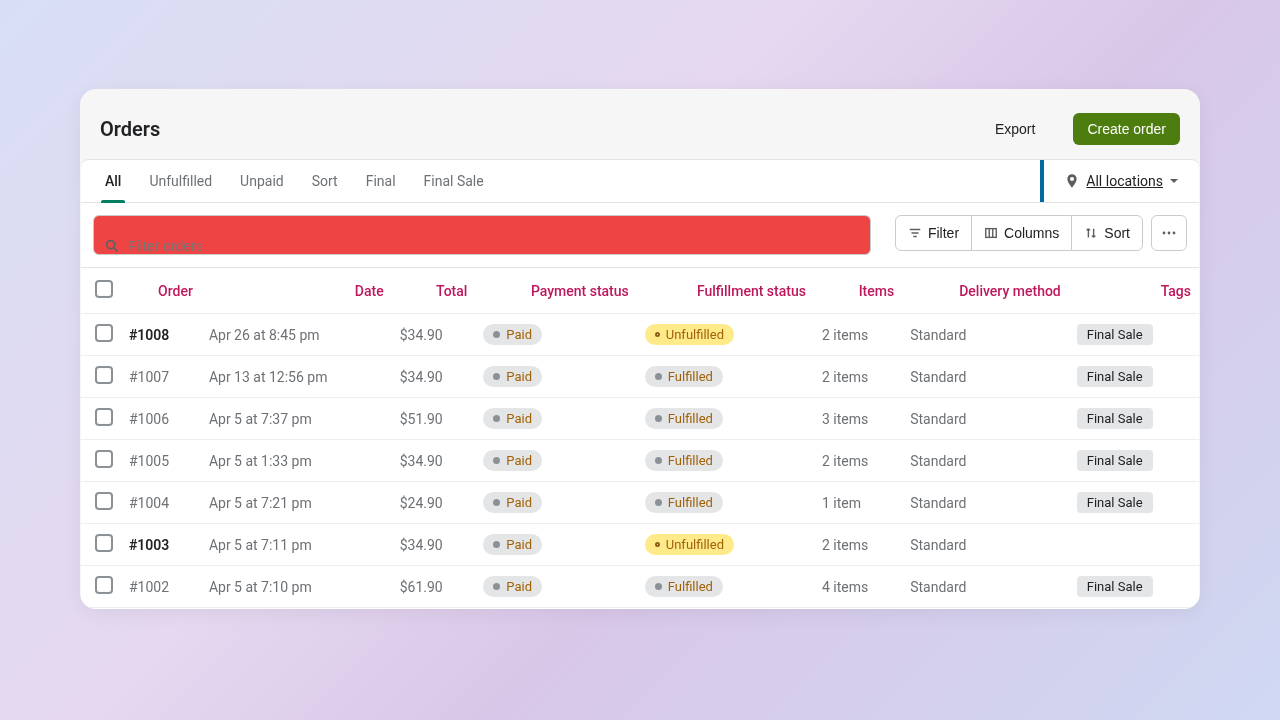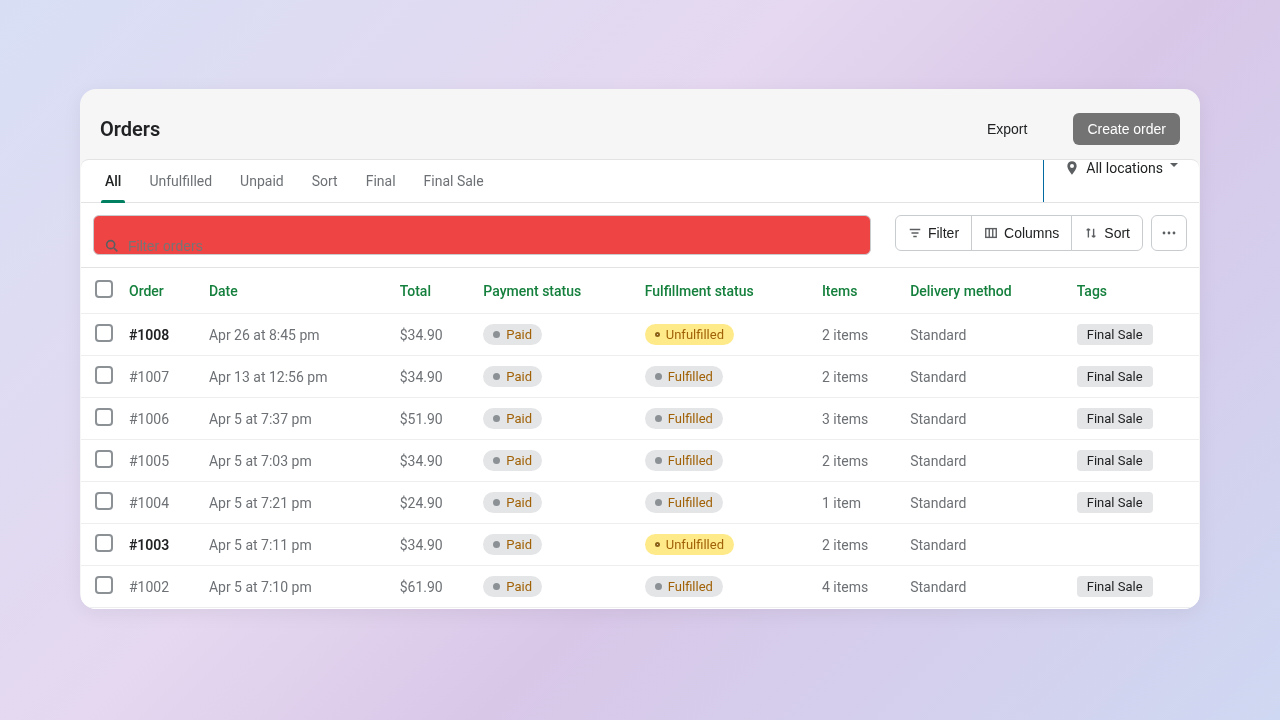--- a/index.html
+++ b/index.html
@@ -30,36 +30,36 @@
     padding: 24px 20px 14px 20px;
   }
   .title {
     font-size: 20px;
     font-weight: 600;
     color: #202223;
   }
   .header-actions {
     display: flex;
     align-items: center;
-    gap: 32px;
+    gap: 24px;
   }
   .btn {
     display: inline-flex;
     align-items: center;
     justify-content: center;
     padding: 8px 14px;
     border-radius: 6px;
     font-size: 14px;
     font-weight: 500;
     cursor: pointer;
     border: none;
     background: transparent;
   }
   .btn-plain { color: #202223; }
-  .btn-primary { background: #737373; color: #fff; }
+  .btn-primary { background: #4d7c0f; color: #fff; }
   .panel {
     background: #fff;
     margin: 0 1px;
     border-radius: 8px 8px 0 0;
     overflow: hidden;
     border-top: 1px solid #e1e3e5;
   }
   .tabs-row {
     display: flex;
     align-items: stretch;
@@ -85,26 +85,27 @@
   .tab.active::after {
     content: '';
     position: absolute;
     left: 10px; right: 10px; bottom: -1px;
     height: 3px;
     background: #008060;
     border-radius: 2px 2px 0 0;
   }
   .locations {
     display: flex;
-    align-items: flex-start;
+    align-items: center;
     padding: 0 20px;
-    border-left: 1px solid #0369a1;
+    border-left: 4px solid #0369a1;
     color: #202223;
     cursor: pointer;
     gap: 6px;
+    text-decoration: underline;
   }
   .toolbar {
     display: flex;
     padding: 12px 12px;
     gap: 8px;
     border-bottom: 1px solid #e1e3e5;
   }
   .search {
     flex: 1;
     display: flex;
@@ -148,23 +149,24 @@
   }
   th, td {
     text-align: left;
     padding: 10px 8px;
     font-size: 14px;
     border-bottom: 1px solid #edeeef;
     white-space: nowrap;
   }
   th {
     font-weight: 500;
-    color: #15803d;
+    color: #be185d;
     padding-top: 12px;
     padding-bottom: 12px;
+    text-align: right;
   }
   td { color: #6d7175; }
   td.bold { color:#202223; font-weight:600; }
   .col-cb { width: 40px; padding-left: 14px; }
   .checkbox {
     width: 18px; height: 18px;
     border: 2px solid #8c9196;
     border-radius: 4px;
     display: inline-block;
   }
@@ -330,21 +332,21 @@
                 <span class="dot"></span>
                 <span>Fulfilled</span>
               </span></td>
             <td>3 items</td>
             <td>Standard</td>
             <td><span class="tag">Final Sale</span></td>
           </tr>
           <tr>
             <td class="col-cb"><span class="checkbox"></span></td>
             <td>#1005</td>
-            <td>Apr 5 at 7:03 pm</td>
+            <td>Apr 5 at 1:33 pm</td>
             <td>$34.90</td>
             <td><span class="badge gray">
                 <span class="dot"></span>
                 <span>Paid</span>
               </span></td>
             <td><span class="badge gray">
                 <span class="dot"></span>
                 <span>Fulfilled</span>
               </span></td>
             <td>2 items</td>

